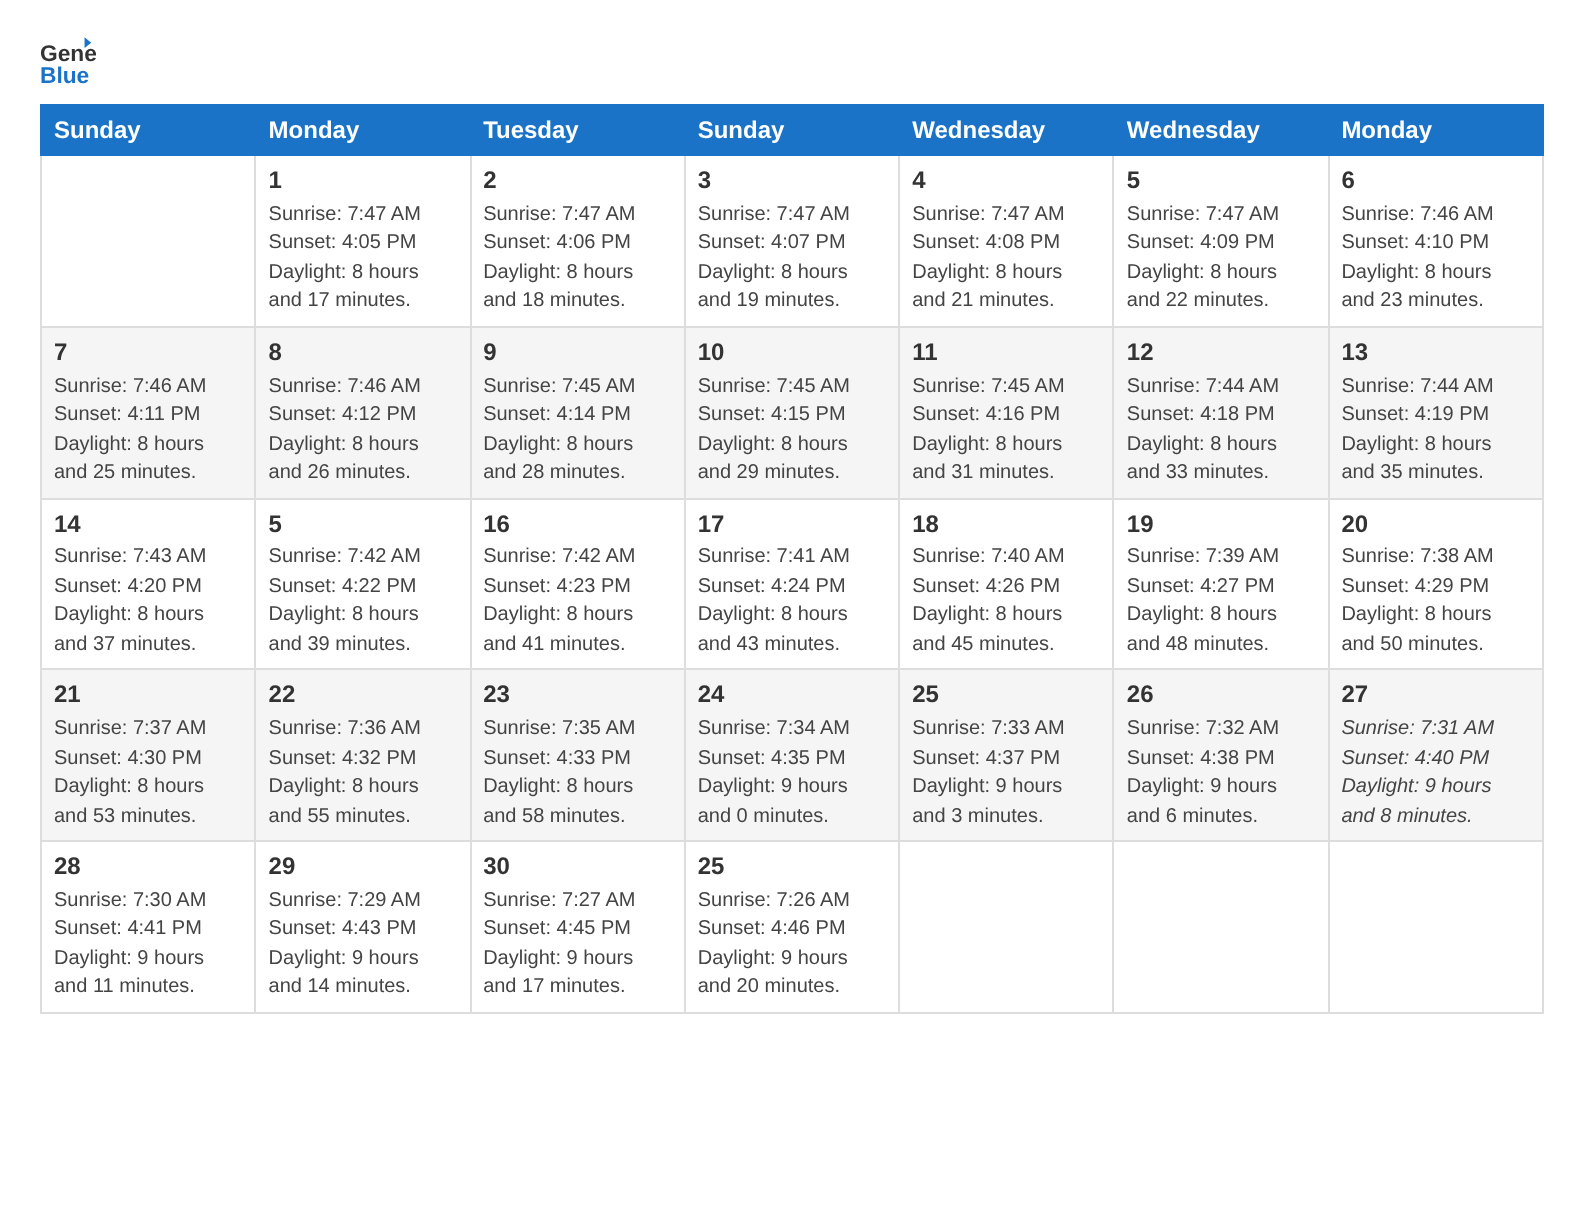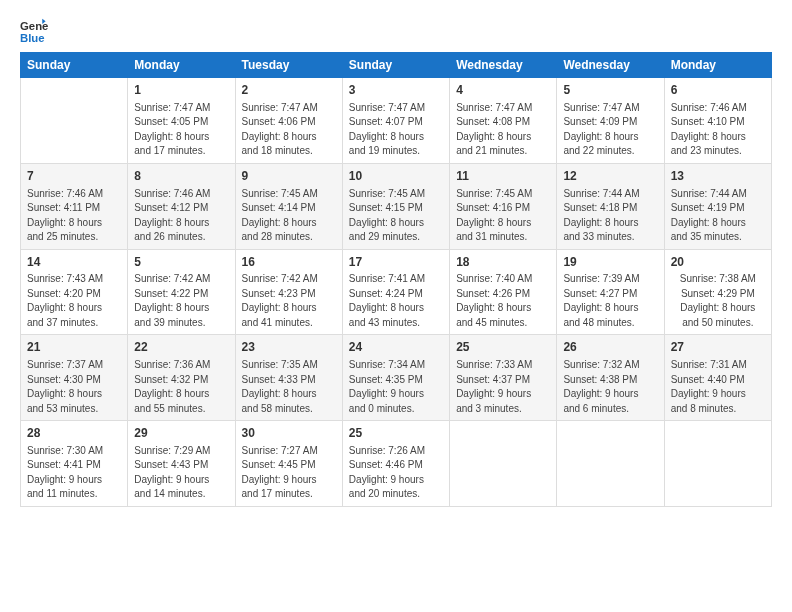--- a/index.html
+++ b/index.html
@@ -256,21 +256,21 @@
           </td>
           <td>
             <span class="day-num">19</span>
             <div class="day-info" style="white-space: pre-line;">Sunrise: 7:39 AM
 Sunset: 4:27 PM
 Daylight: 8 hours
 and 48 minutes.</div>
           </td>
           <td>
             <span class="day-num">20</span>
-            <div class="day-info" style="white-space: pre-line; text-align: center;">Sunrise: 7:38 AM
+            <div class="day-info" style="white-space: pre-line;">Sunrise: 7:38 AM
 Sunset: 4:29 PM
 Daylight: 8 hours
 and 50 minutes.</div>
           </td>
         </tr>
         <tr>
           <td>
             <span class="day-num">21</span>
             <div class="day-info" style="white-space: pre-line;">Sunrise: 7:37 AM
 Sunset: 4:30 PM
@@ -307,21 +307,21 @@
           </td>
           <td>
             <span class="day-num">26</span>
             <div class="day-info" style="white-space: pre-line;">Sunrise: 7:32 AM
 Sunset: 4:38 PM
 Daylight: 9 hours
 and 6 minutes.</div>
           </td>
           <td>
             <span class="day-num">27</span>
-            <div class="day-info" style="white-space: pre-line;">Sunrise: 7:31 AM
+            <div class="day-info" style="white-space: pre-line; font-style: italic;">Sunrise: 7:31 AM
 Sunset: 4:40 PM
 Daylight: 9 hours
 and 8 minutes.</div>
           </td>
         </tr>
         <tr>
           <td>
             <span class="day-num">28</span>
             <div class="day-info" style="white-space: pre-line;">Sunrise: 7:30 AM
 Sunset: 4:41 PM

